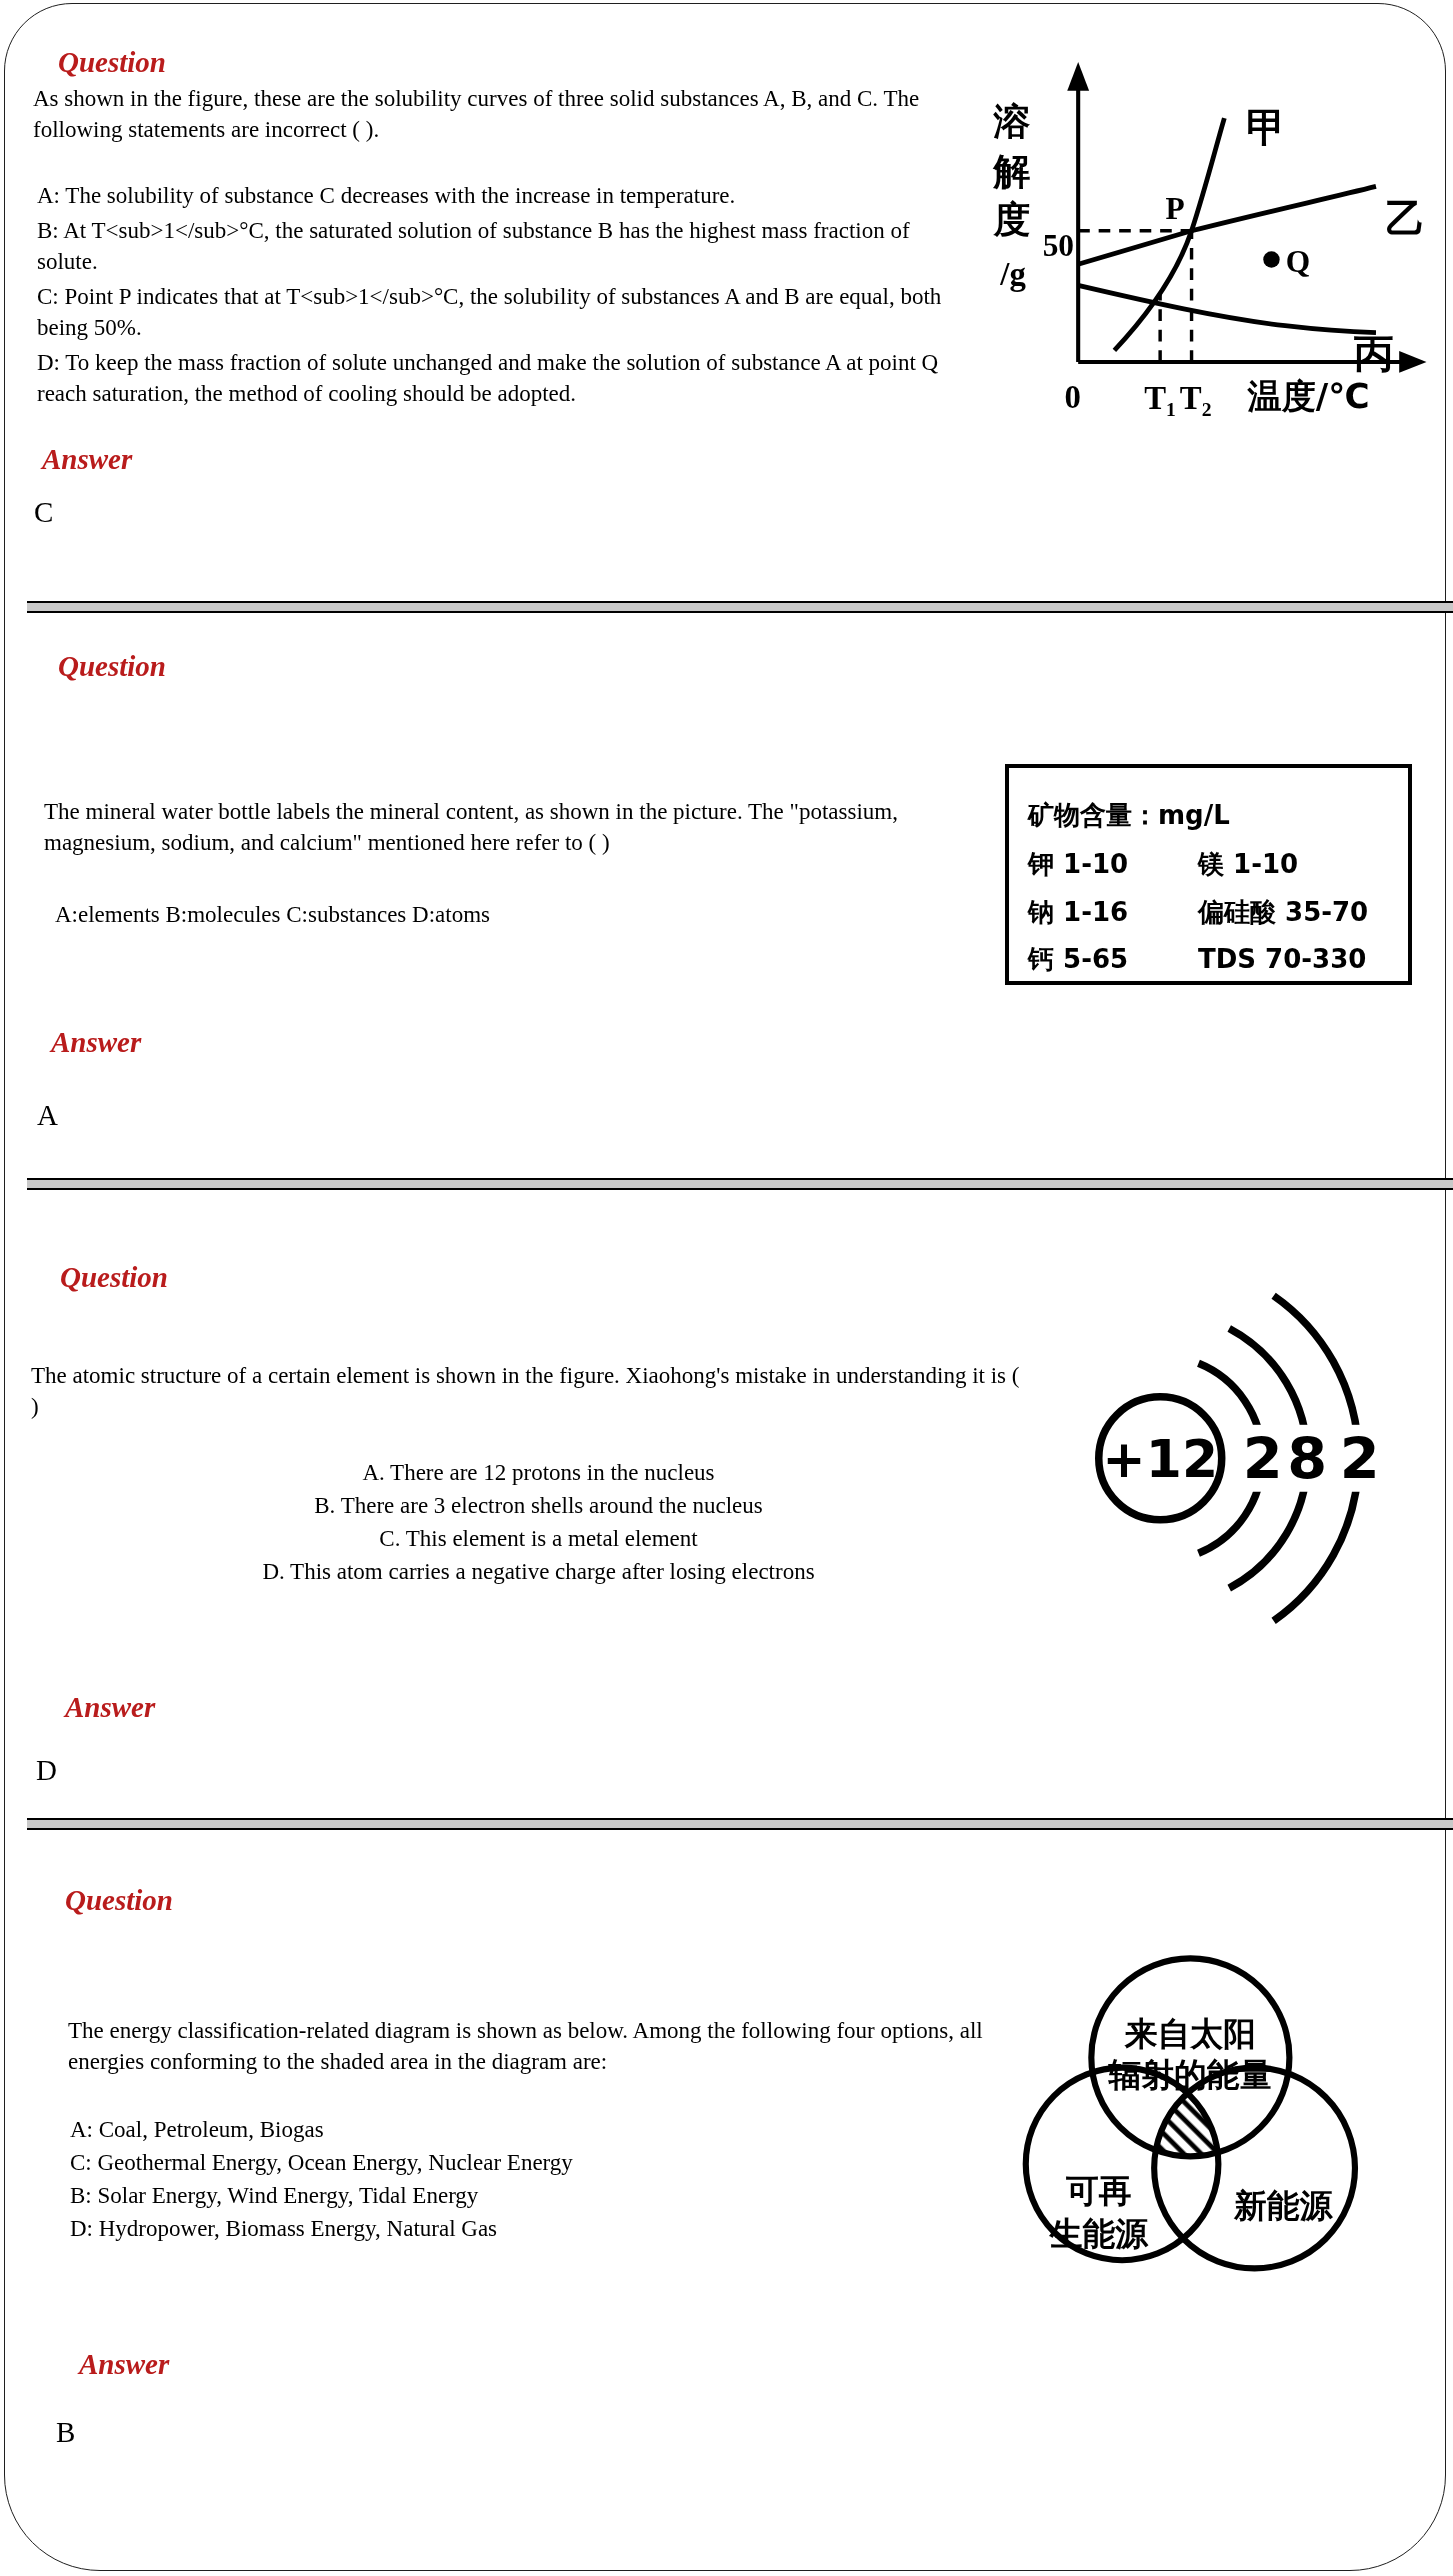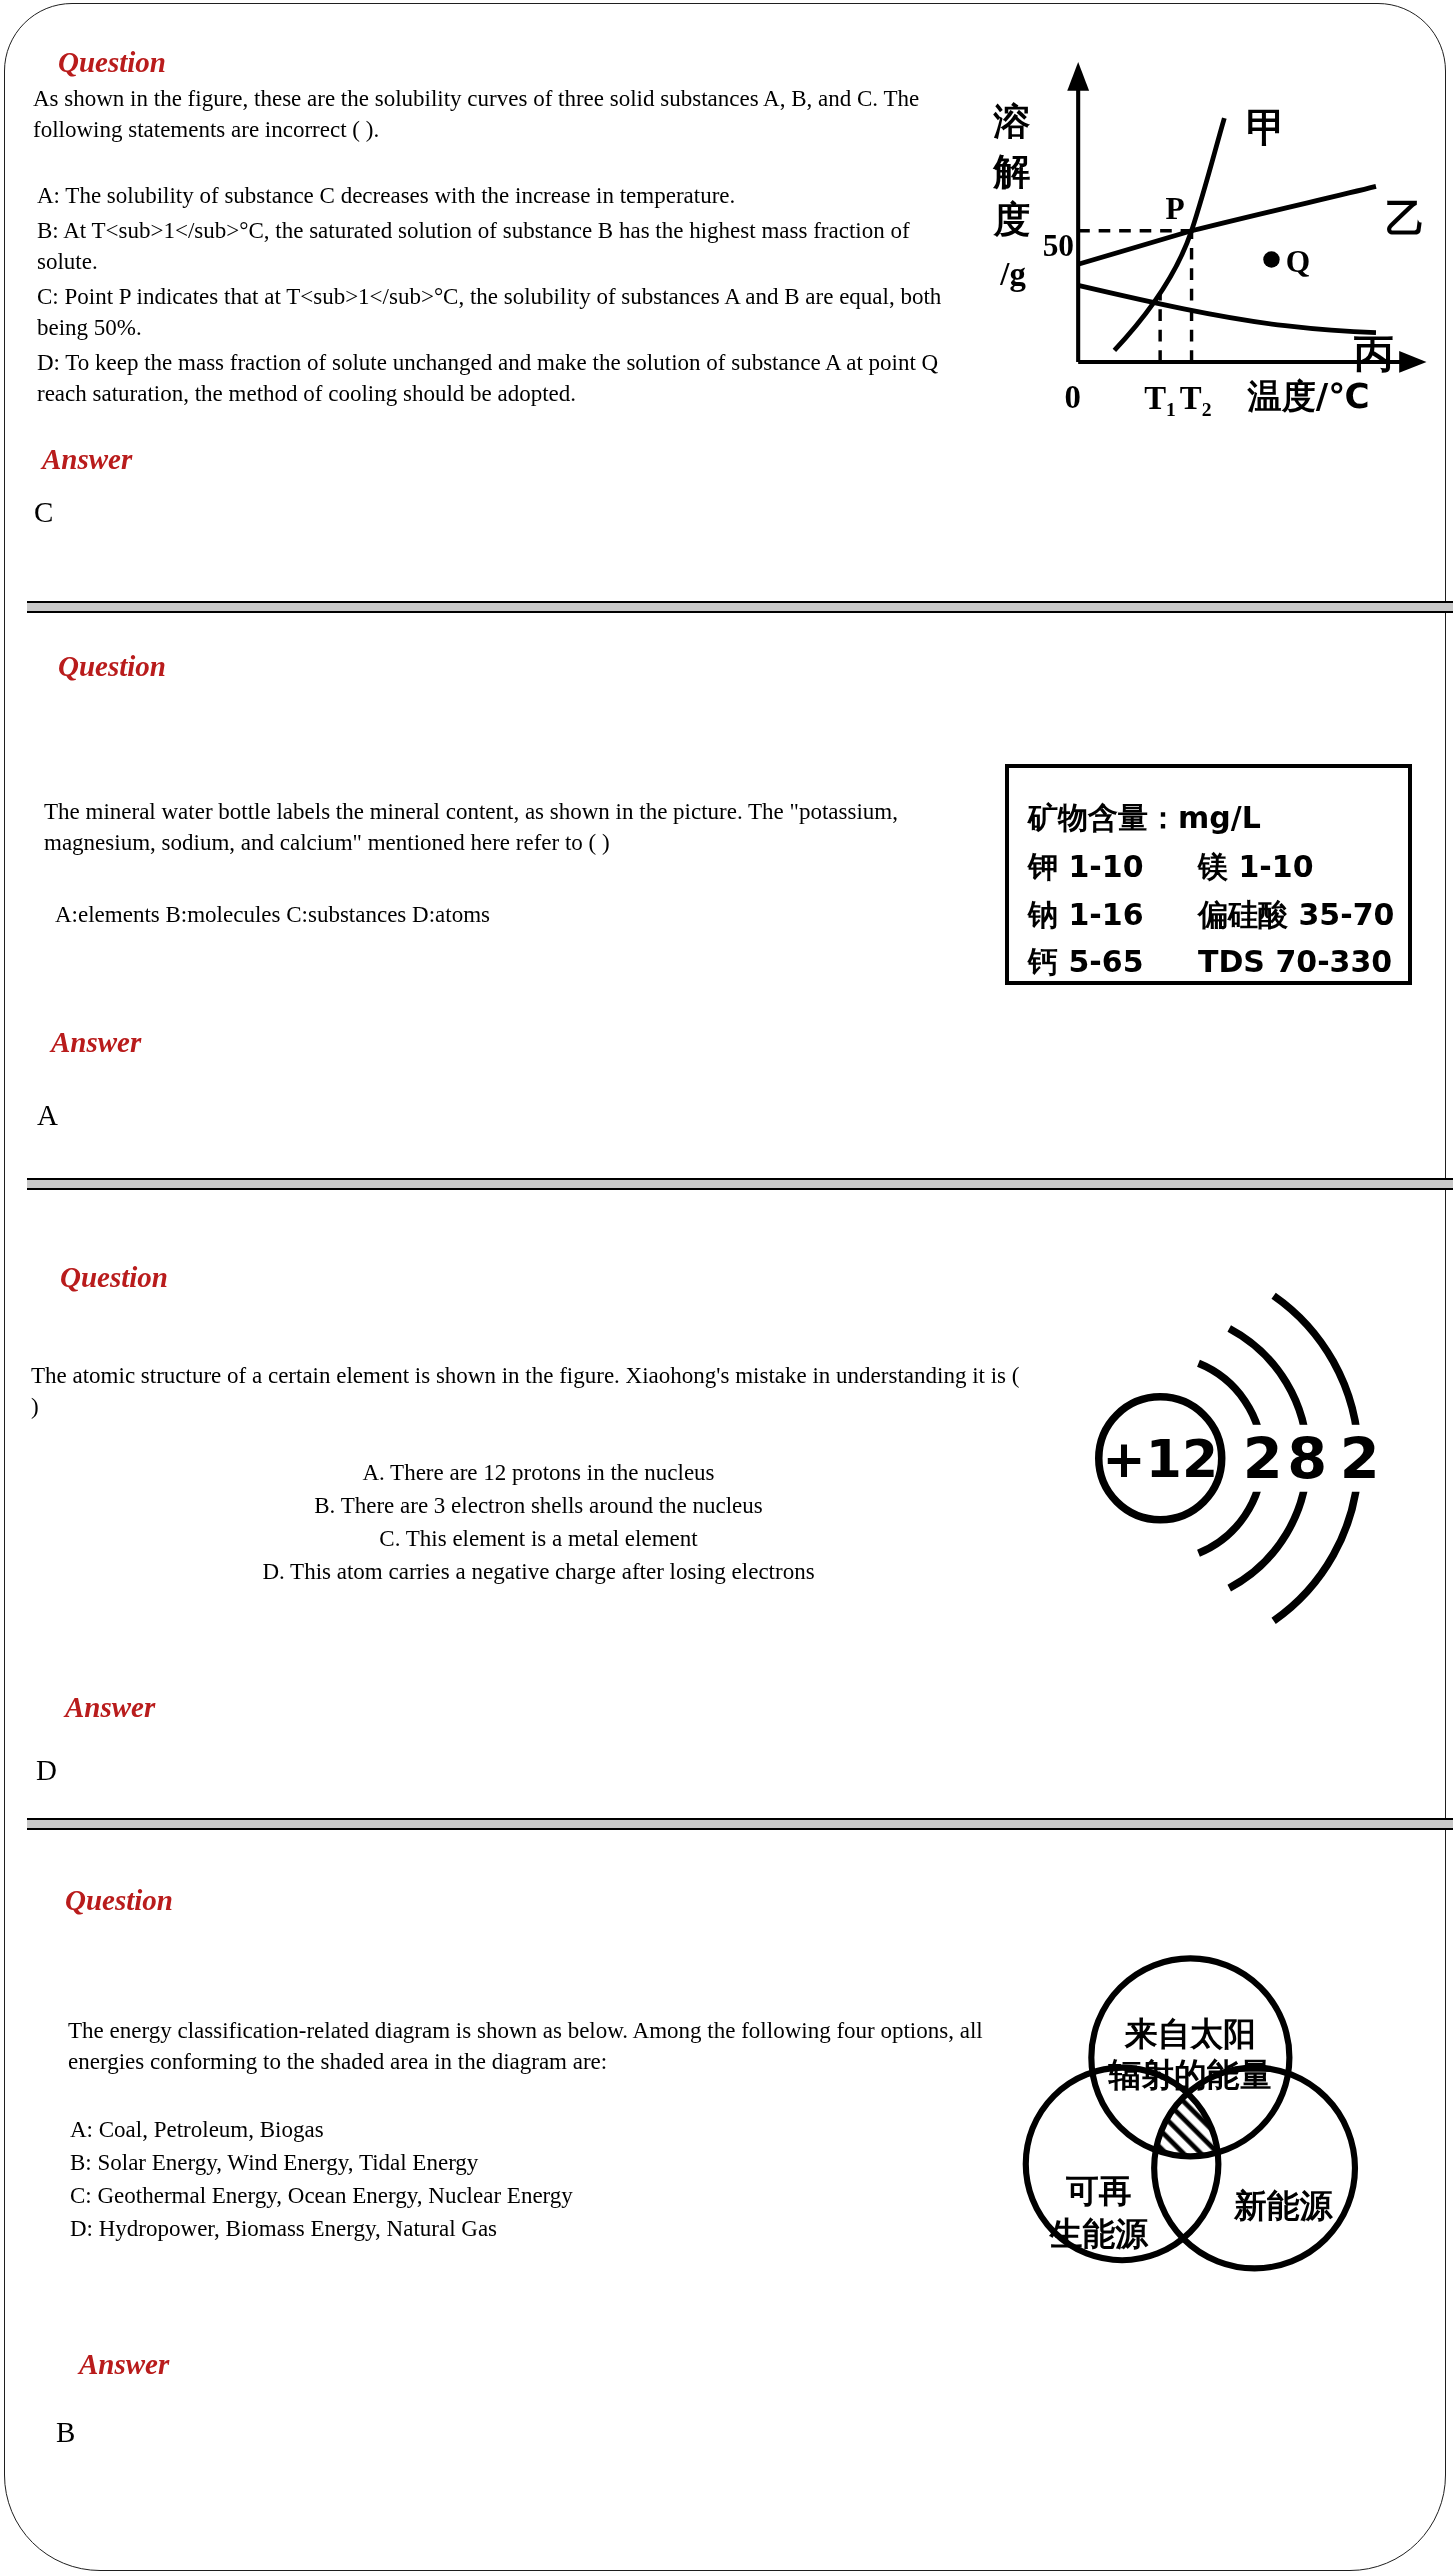--- a/index.html
+++ b/index.html
@@ -38,21 +38,21 @@
     position:absolute;left:27px;width:1426px;height:8.2px;
     background:#c9c9c9;
     border-top:2.1px solid #000;border-bottom:2.1px solid #000;
   }
   .figure{position:absolute;}
   .mineral-box{
     position:absolute;left:1005px;top:764px;width:407px;height:221px;
     border:4.8px solid #000;box-sizing:border-box;background:#fff;
     font-family:"DejaVu Sans", sans-serif;font-weight:bold;
   }
-  .mb-line{position:absolute;left:19px;font-size:30px;white-space:nowrap;}
+  .mb-line{position:absolute;left:19px;font-size:26px;white-space:nowrap;}
   .mb-c1{display:inline-block;width:170px;}
   svg text{font-family:"DejaVu Sans", sans-serif;}
   svg .serifb{font-family:"Liberation Serif","DejaVu Sans",serif;font-weight:bold;}
 </style>
 </head>
 <body>
 
 <div class="page">
   <div class="page-border"></div>
 
@@ -161,22 +161,22 @@
 
   <div class="divider" style="top:1818px;"></div>
 
   <div class="q-header" style="left:65px;top:1883px;">Question</div>
 
   <div class="q-body" style="left:68px;top:2015px;width:930px;">
     <div>The energy classification-related diagram is shown as below. Among the following four options, all energies conforming to the shaded area in the diagram are:</div>
   </div>
   <div class="q-body opts48" style="left:70px;top:2113px;width:930px;">
     <div>A: Coal, Petroleum, Biogas</div>
+    <div>C: Geothermal Energy, Ocean Energy, Nuclear Energy</div>
     <div>B: Solar Energy, Wind Energy, Tidal Energy</div>
-    <div>C: Geothermal Energy, Ocean Energy, Nuclear Energy</div>
     <div>D: Hydropower, Biomass Energy, Natural Gas</div>
   </div>
 
   <div class="figure" style="left:1022px;top:1944px;">
     <svg width="431" height="362" viewBox="0 0 630 530">
       <defs>
         <pattern id="hatch" patternUnits="userSpaceOnUse" width="18" height="18" patternTransform="rotate(-45)">
           <rect width="18" height="18" fill="#ffffff"></rect>
           <line x1="4" y1="0" x2="4" y2="18" stroke="#000" stroke-width="7"></line>
         </pattern>

